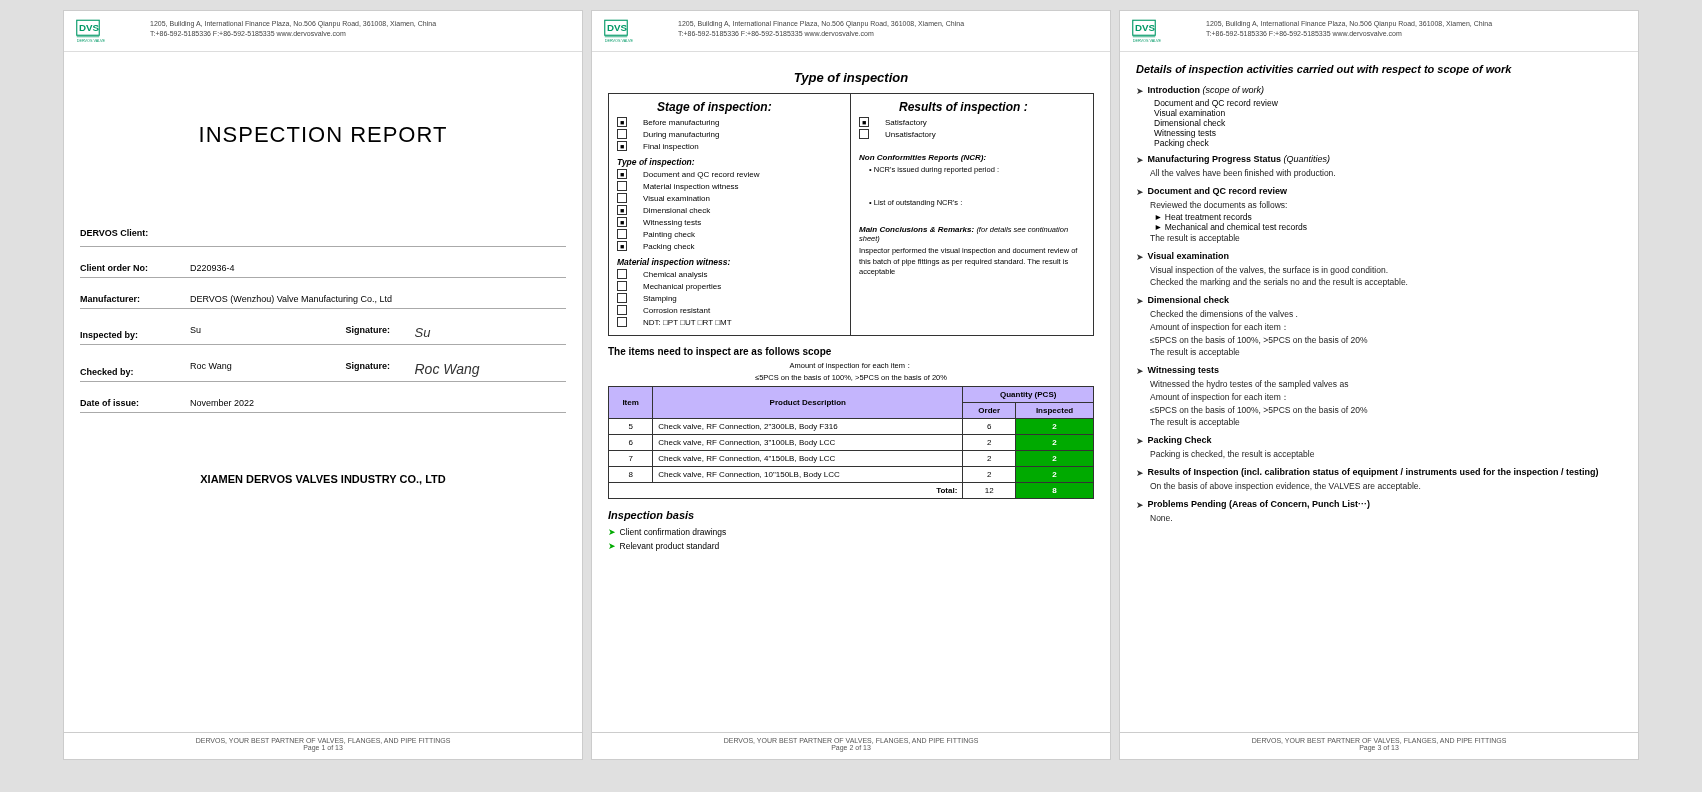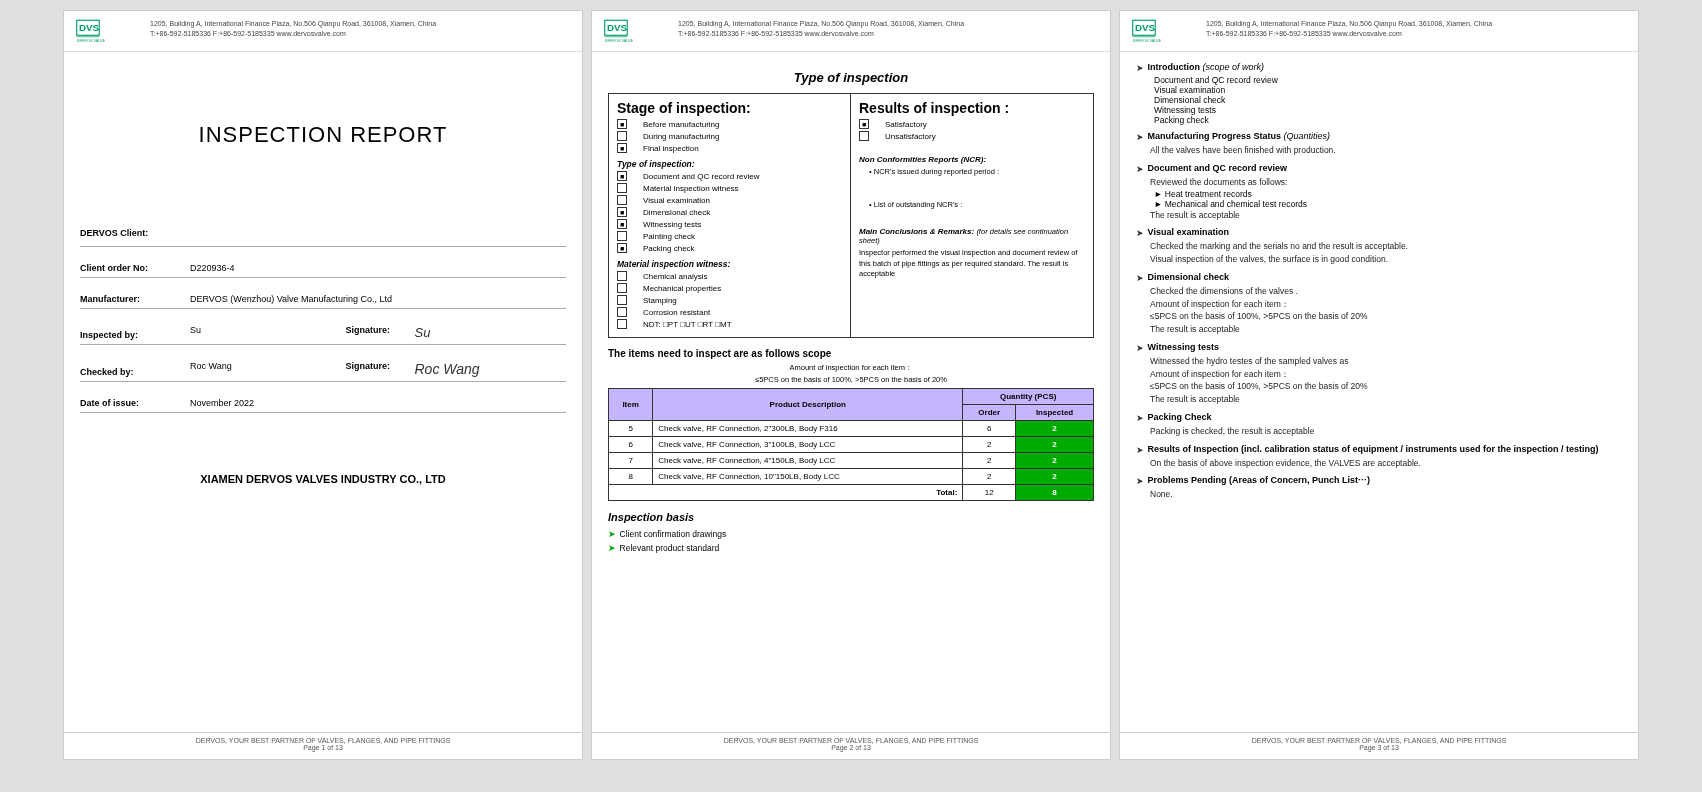--- a/index.html
+++ b/index.html
@@ -136,22 +136,24 @@
     }
     .grid-cell {
       padding: 6px 8px;
       border-right: 1px solid #333;
     }
     .grid-cell:last-child {
       border-right: none;
     }
     .grid-cell-label {
       font-weight: bold;
+      font-style: italic;
       margin-bottom: 3px;
-      font-size: 14px;
+      font-size: 12px;
+      margin-left: 40px;
     }
     .checkbox-item {
       display: flex;
       align-items: center;
       gap: 16px;
       margin-bottom: 2px;
     }
     .cb {
       width: 10px;
       height: 10px;
@@ -569,20 +571,21 @@
         <text x="1" y="30" font-size="5" fill="#009966" font-family="Arial">DERVOS VALVE</text>
       </svg>
     </div>
     <div class="header-contact">
       <div>1205, Building A, International Finance Plaza, No.506 Qianpu Road, 361008, Xiamen, China</div>
       <div>T:+86-592-5185336  F:+86-592-5185335   www.dervosvalve.com</div>
     </div>
   </div>
 
   <div class="page-content">
+    <div class="p3-main-title">Details of inspection activities carried out with respect to scope of work</div>
 
     <div id="p3-sections-container">
         <div class="p3-section">
           <div class="p3-section-header">
       <span class="p3-arrow">➤</span>
       <span class="p3-section-title">Introduction <span class="p3-section-italic">(scope of work)</span></span>
     </div>
           <div class="p3-sub-item">
             <span class="p3-sub-arrow"></span>
             <span>Document and QC record review</span>
@@ -625,22 +628,22 @@
             <span class="p3-sub-arrow"></span>
             <span>► Mechanical and chemical test records</span>
           </div>
           <div class="p3-section-body">The result is acceptable</div>
         </div>
         <div class="p3-section">
           <div class="p3-section-header">
       <span class="p3-arrow">➤</span>
       <span class="p3-section-title">Visual examination</span>
     </div>
+          <div class="p3-section-body">Visual inspection of the valves, the surface is in good condition.</div>
           <div class="p3-section-body">Checked the marking and the serials no and the result is acceptable.</div>
-          <div class="p3-section-body">Visual inspection of the valves, the surface is in good condition.</div>
         </div>
         <div class="p3-section">
           <div class="p3-section-header">
       <span class="p3-arrow">➤</span>
       <span class="p3-section-title">Dimensional check</span>
     </div>
           <div class="p3-section-body">Checked the dimensions of the valves .</div>
           <div class="p3-section-body">Amount of inspection for each item：</div>
           <div class="p3-section-body">≤5PCS on the basis of 100%,  &gt;5PCS on the basis of 20%</div>
           <div class="p3-section-body">The result is acceptable</div>

